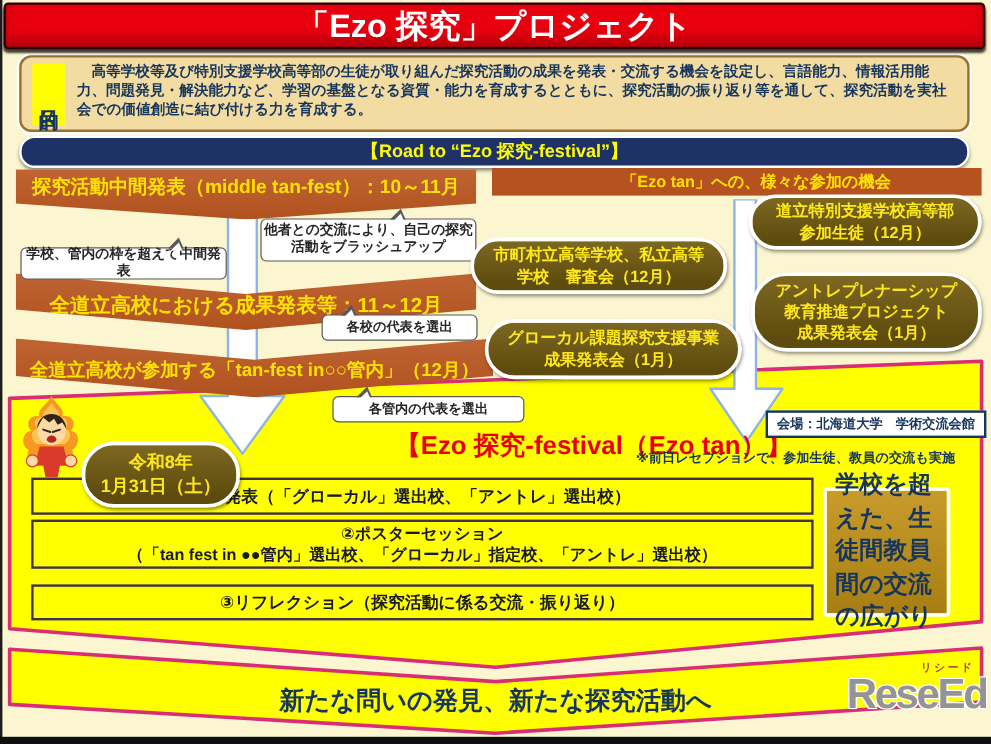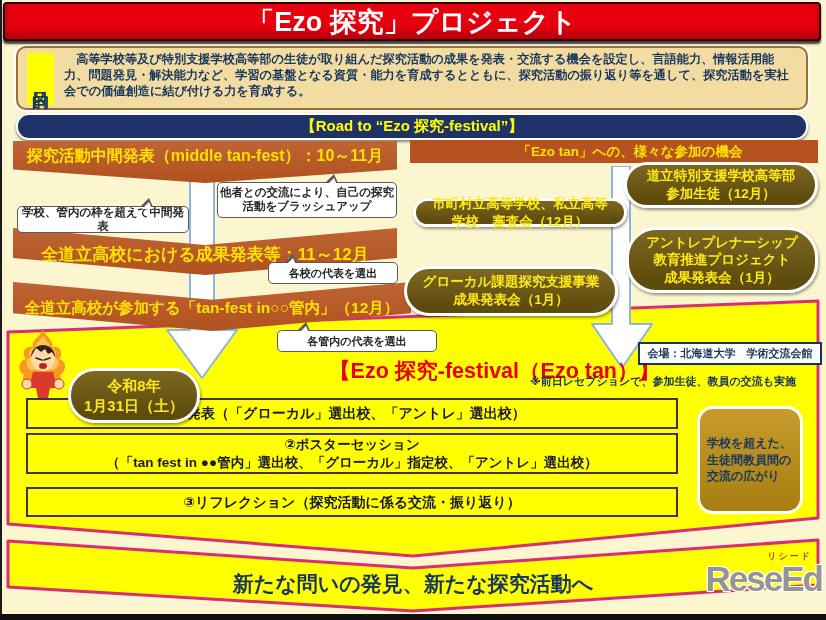--- a/index.html
+++ b/index.html
@@ -51,42 +51,42 @@
     border-style:solid;border-width:0 3px 7px 7px;border-color:transparent transparent #ffffff transparent;}
   .callout1{left:17px;top:186px;width:172px;height:27px;font-size:11.5px;margin-top:20px;--tail-x:72%;}
   .callout2{left:217px;top:182px;width:180px;height:36px;font-size:11.5px;--tail-x:60%;}
   .callout3{left:268px;top:262px;width:130px;height:22px;font-size:11px;--tail-x:12%;}
   .callout4{left:277px;top:330px;width:160px;height:22px;font-size:11px;--tail-x:12%;}
 
   
   .pill{background:linear-gradient(180deg,#7d6822 0%,#5e4c0e 85%);border:3px solid #fff;border-radius:26px;
     box-shadow:1px 2px 3px rgba(0,0,0,.4);color:#ffe818;font-weight:bold;display:flex;flex-direction:column;
     align-items:center;justify-content:center;text-align:center;line-height:1.3;z-index:6;}
-  .pill1{left:413px;top:198px;width:214px;height:29px;font-size:13.5px;}
+  .pill1{left:392px;top:198px;width:214px;height:47px;font-size:13.5px;}
   .pill2{left:624px;top:162px;width:194px;height:46px;font-size:13.5px;}
   .pill3{left:404px;top:266px;width:214px;height:50px;font-size:13.5px;}
   .pill4{left:626px;top:227px;width:192px;height:66px;font-size:13.5px;border-radius:30px;}
   .date-pill{left:68px;top:368px;width:132px;height:55px;font-size:15px;border-radius:27px;z-index:7;}
 
   
   .festival-svg{left:6px;top:298px;width:814px;height:264px;z-index:1;}
   .festival-title{left:160px;top:356px;width:500px;text-align:right;color:#e8000f;
     font-size:21.5px;font-weight:bold;z-index:5;}
   .venue-box{left:638px;top:342px;width:184px;height:23px;background:#fff;border:2px solid #17365d;
     color:#17365d;font-weight:bold;font-size:11px;z-index:6;}
   .reception-note{left:502px;top:374px;width:322px;text-align:center;color:#17365d;
     font-size:11px;font-weight:bold;z-index:5;}
   .frow{left:26px;width:652px;background:#ffff00;border:2px solid #403152;color:#1a1a2e;font-weight:bold;
     display:flex;flex-direction:column;justify-content:center;text-align:center;line-height:1.3;z-index:4;}
   .frow1{top:398px;height:31px;font-size:14px;padding-right:60px;}
   .frow2{top:433px;height:41px;font-size:13.5px;}
   .frow3{top:487px;height:30px;font-size:14px;}
   .side-box{left:686px;top:406px;width:106px;height:108px;background:linear-gradient(180deg,#c79c2c,#a87e12);
-    border:3px solid #fff;border-radius:16px;color:#17365d;font-weight:bold;font-size:12px;line-height:1.38;
-    display:flex;align-items:center;justify-content:center;padding:4px 7px;z-index:6;text-align:left;margin-left:11px;}
+    border:3px solid #fff;border-radius:4px;color:#17365d;font-weight:bold;font-size:20px;line-height:1.38;
+    display:flex;align-items:center;justify-content:center;padding:4px 7px;z-index:6;text-align:left;}
 
   
   .bottom-svg{left:6px;top:538px;width:814px;height:76px;z-index:1;}
   .bottom-text{left:0;top:570px;width:826px;text-align:center;color:#17365d;font-size:21px;font-weight:bold;z-index:2;}
 
   
   .watermark{left:688px;top:552px;width:134px;z-index:10;text-align:right;line-height:1;}
   .wm-ruby{display:block;font-size:9px;color:#a94442;letter-spacing:2px;margin-right:10px;font-weight:bold;}
   .wm-main{display:block;font-size:35px;font-weight:bold;color:rgba(125,125,125,.82);letter-spacing:-2px;
     text-shadow:0 0 2px #fff,1px 1px 0 #fff,-1px -1px 0 #fff,1px -1px 0 #fff,-1px 1px 0 #fff;}

